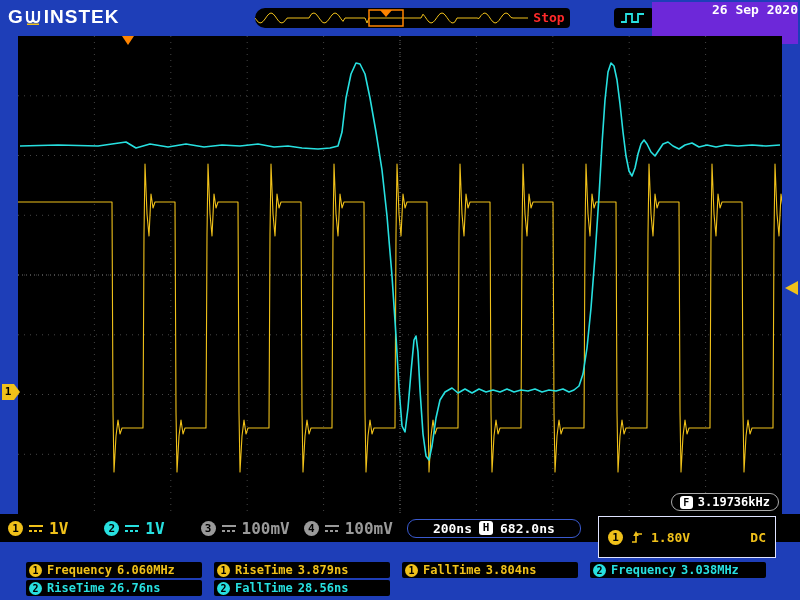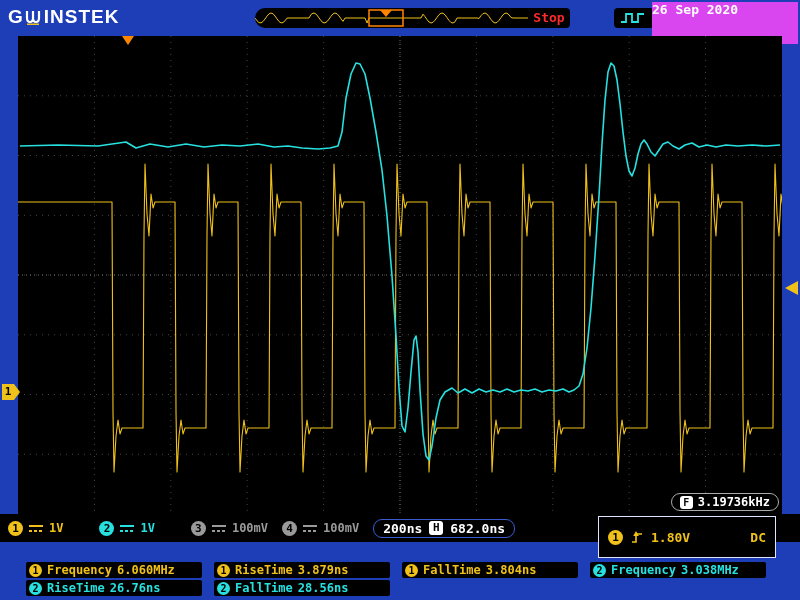--- a/index.html
+++ b/index.html
@@ -8,22 +8,22 @@
 
   
   .logo{position:absolute;left:8px;top:6px;display:flex;align-items:flex-start;
         font-family:"Liberation Sans",sans-serif;font-weight:bold;font-size:19px;color:#fff;letter-spacing:1px}
   .logo-wave{margin:3px 1px 0 1px}
   .preview{position:absolute;left:255px;top:8px;width:290px;height:20px;background:#000;border-radius:10px;overflow:hidden}
   .stopbtn{position:absolute;left:528px;top:8px;width:42px;height:20px;background:#000;border-radius:4px;
            color:var(--red,#ff2a2a);font:bold 13px/19px "DejaVu Sans Mono",monospace;text-align:center}
   .trigstate{position:absolute;left:614px;top:8px;width:40px;height:20px;background:#000;border-radius:4px;
              display:flex;align-items:center;justify-content:center}
-  .datetime{position:absolute;left:652px;top:2px;width:146px;height:42px;background:#d946ef;color:#fff;
-            font:bold 13px/16px "DejaVu Sans Mono",monospace;text-align:left}
+  .datetime{position:absolute;left:652px;top:2px;width:146px;height:42px;background:#6d28d9;color:#fff;
+            font:bold 13px/16px "DejaVu Sans Mono",monospace;text-align:right}
 
   
   .scope{position:absolute;left:18px;top:36px;width:764px;height:478px;background:#000}
   #scope-svg{display:block}
   .freqbox{position:absolute;right:3px;bottom:3px;height:18px;background:#000;border:1px solid #aaa;border-radius:9px;
            display:flex;align-items:center;gap:5px;padding:0 8px;font:bold 12px "DejaVu Sans Mono",monospace;color:#fff}
   .fbadge{width:13px;height:13px;background:#fff;color:#000;border-radius:3px;
           font:bold 10px/13px "DejaVu Sans Mono",monospace;text-align:center}
 
   
@@ -41,23 +41,23 @@
   .ch{display:flex;align-items:center;gap:5px}
   .c1{margin-left:8px;color:var(--ch1,#f0c11a)}
   .c2{margin-left:36px;color:var(--ch2,#27e0e0)}
   .c3{margin-left:36px;color:var(--dis,#9a9a9a)}
   .c4{margin-left:14px;color:var(--dis,#9a9a9a)}
   .badge{display:inline-block;width:15px;height:15px;border-radius:50%;color:#000;flex:none;
          font:bold 11px/15px "DejaVu Sans Mono",monospace;text-align:center}
   .c1 .badge{background:var(--ch1,#f0c11a)}
   .c2 .badge{background:var(--ch2,#27e0e0)}
   .c3 .badge,.c4 .badge{background:var(--dis,#9a9a9a)}
-  .chval{font-weight:bold;font-size:12px}
+  .chval{font-weight:bold;font-size:16px}
   .tbox{display:flex;align-items:center;gap:7px;margin-left:14px;border:1px solid #3a5ad0;border-radius:9px;
-        padding:1px 9px;color:#fff}
+        padding:1px 25px;color:#fff}
   .hbadge{width:14px;height:14px;background:#fff;color:#000;border-radius:3px;flex:none;
           font:bold 11px/14px "DejaVu Sans Mono",monospace;text-align:center}
   .tval{font:bold 13px "DejaVu Sans Mono",monospace;color:#fff}
 
   .trigpanel{position:absolute;left:598px;top:516px;width:178px;height:42px;background:#000;border:1px solid #dfe3ff;
              display:flex;align-items:center;gap:7px;padding:0 9px;color:var(--ch1,#f0c11a);z-index:5}
   .trigpanel .badge{background:var(--ch1,#f0c11a)}
   .tlev,.tcoup{font:bold 13px "DejaVu Sans Mono",monospace}
   .tcoup{margin-left:auto}
 

